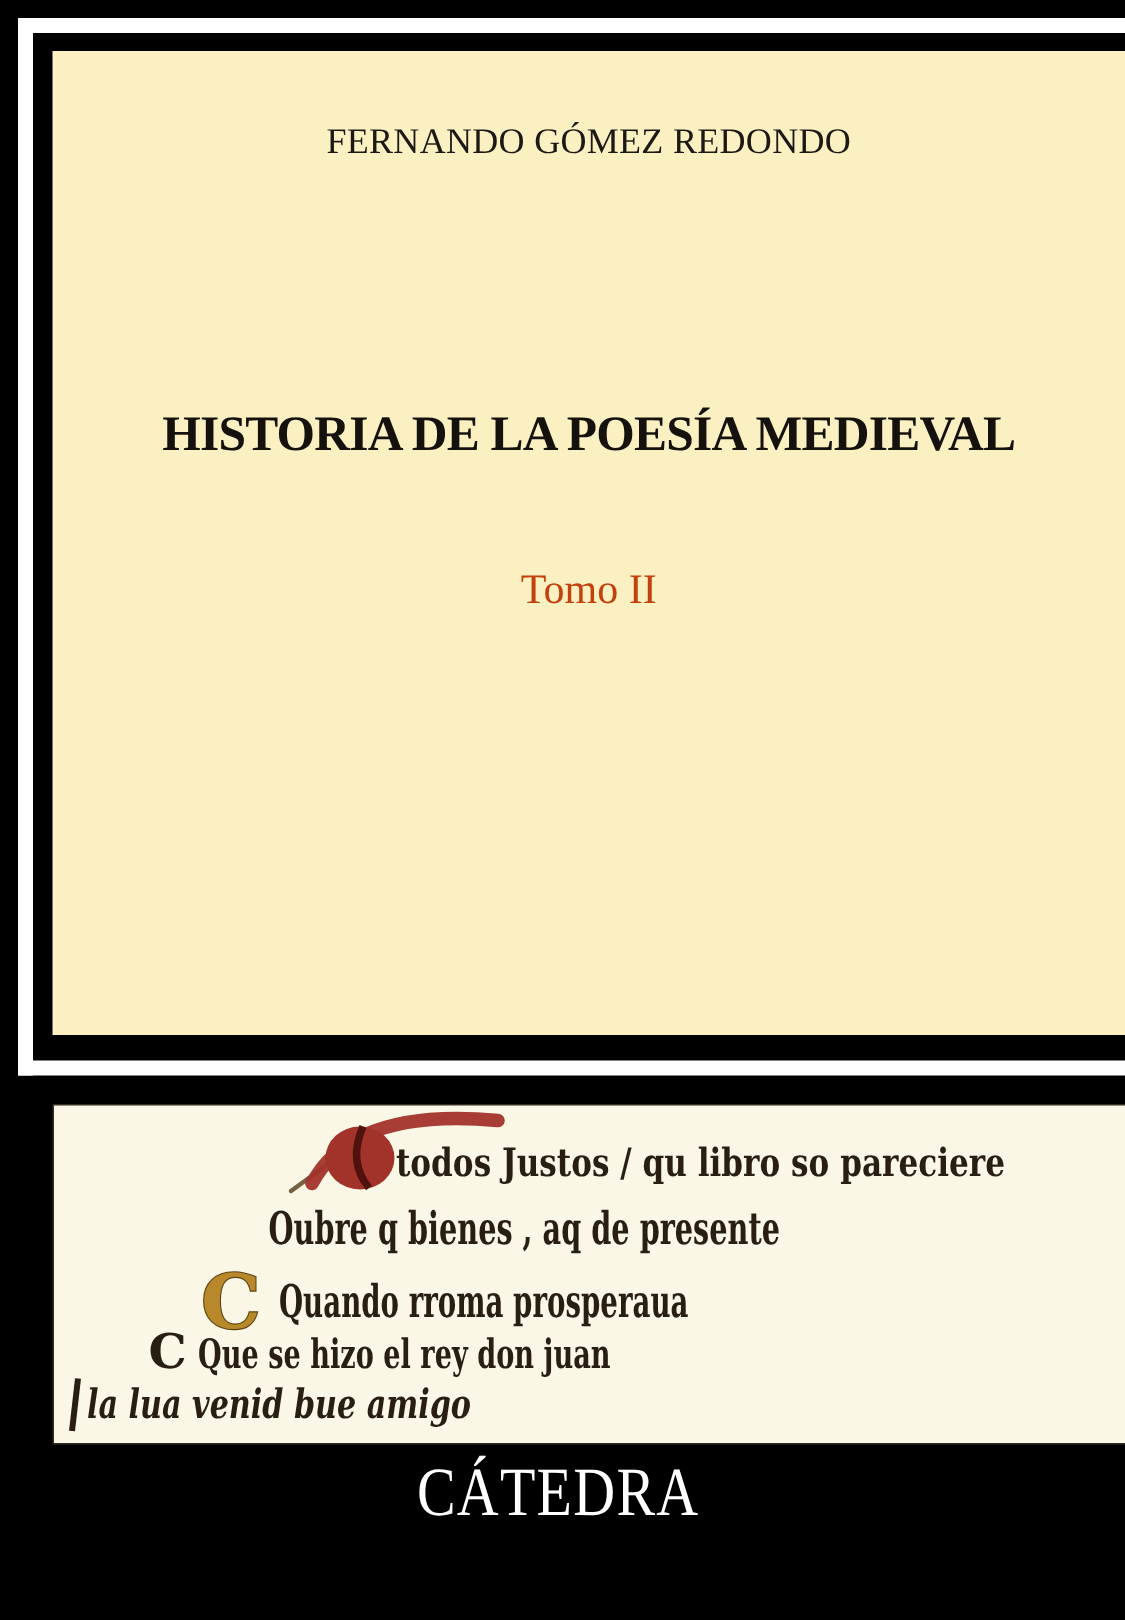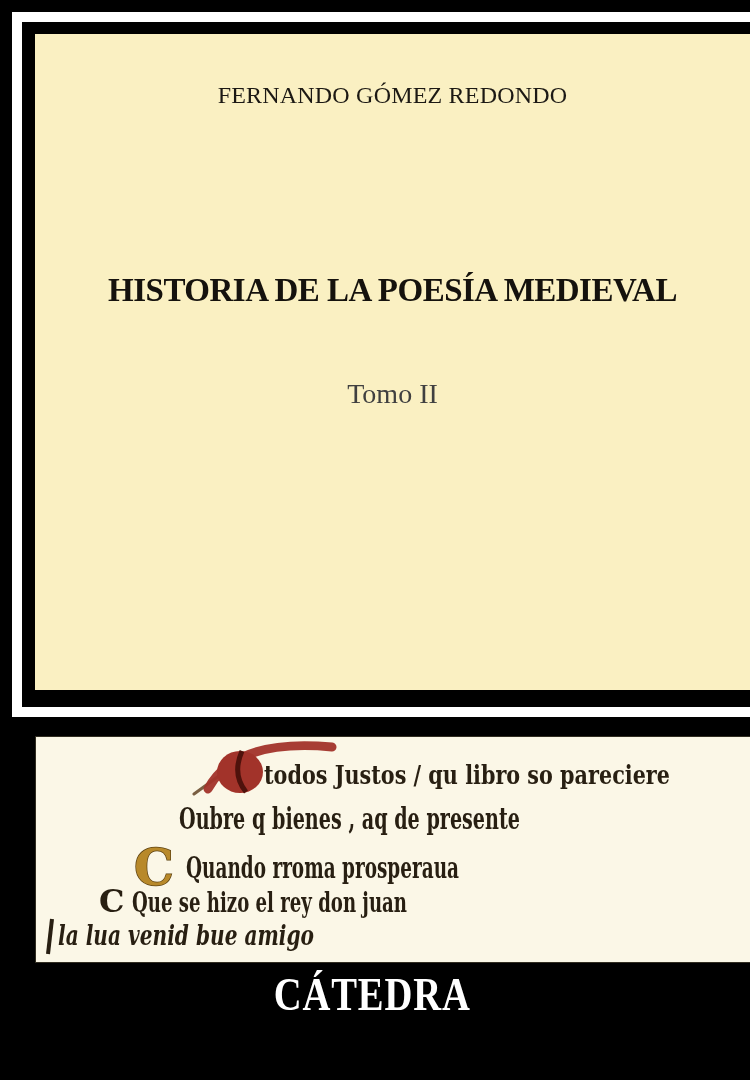--- a/index.html
+++ b/index.html
@@ -60,21 +60,21 @@
     color: #15120d;
     font-weight: bold;
   }
   .panel .volume {
     position: absolute;
     top: 344px;
     left: 0;
     width: 100%;
     text-align: center;
     font-size: 28px;
-    color: #404040;
+    color: #c2410c;
   }
   .panel .subtitle {
     position: absolute;
     top: 408px;
     left: 0;
     width: 100%;
     text-align: center;
     font-size: 24px;
     letter-spacing: -0.3px;
     color: #1c1914;
@@ -103,21 +103,21 @@
     paint-order: stroke;
   }
   
   .publisher {
     position: absolute;
     left: 36px;
     top: 972px;
     width: 672px;
     text-align: center;
     color: #ffffff;
-    font-weight: bold;
+    font-weight: normal;
     font-size: 46px;
     line-height: 46px;
   }
   .publisher span {
     display: inline-block;
     transform: scaleX(0.84);
     transform-origin: center;
     letter-spacing: 1px;
   }
 </style>

